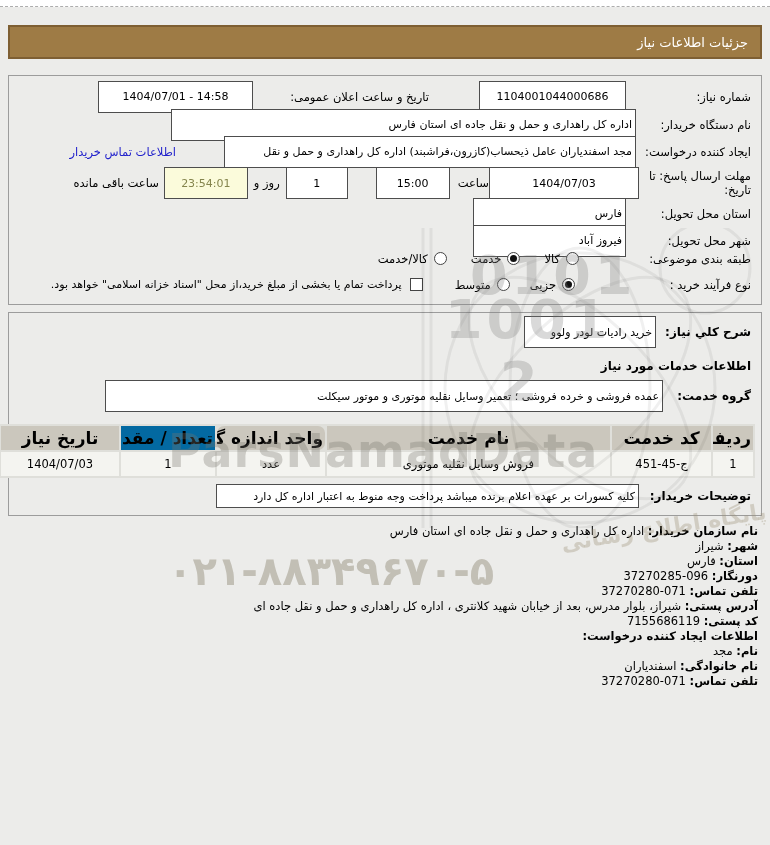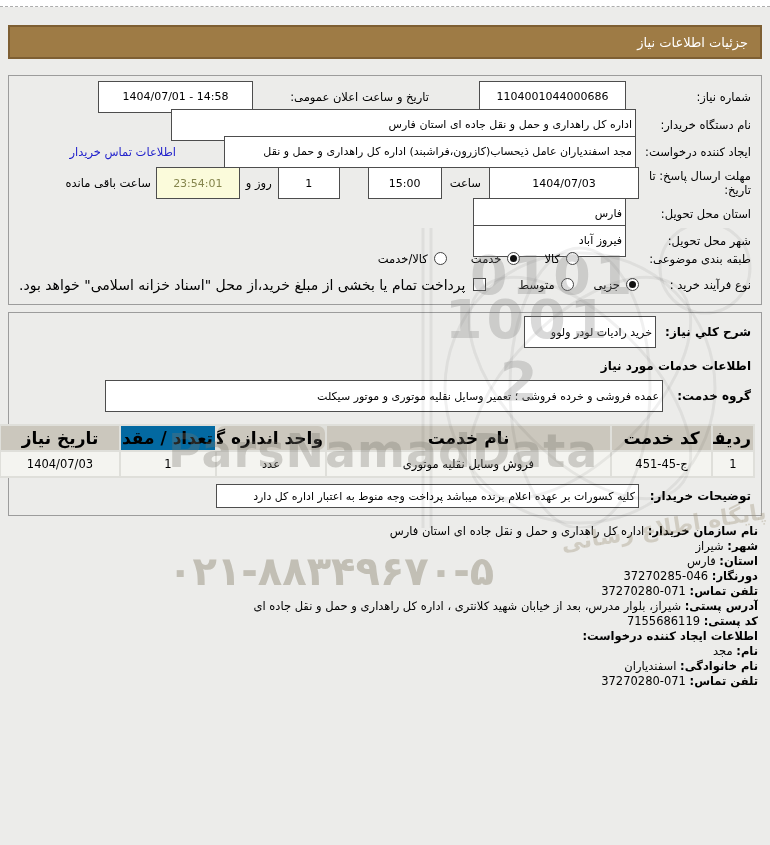--- a/index.html
+++ b/index.html
@@ -66,21 +66,21 @@
 
     <div class="row" style="top:65px;height:21px;">
       <span class="lbl" style="width:115px;">ایجاد کننده درخواست:</span>
       <span class="inp" style="width:412px;">مجد اسفندیاران عامل ذیحساب(کازرون،فراشبند) اداره کل راهداری و حمل و نقل</span>
       <span class="link" style="margin-right:48px;">اطلاعات تماس خریدار</span>
     </div>
 
     <div class="row" style="top:92px;height:30px;">
       <span class="lbl" style="width:112px;white-space:normal;line-height:14px;">مهلت ارسال پاسخ: تا تاریخ:</span>
       <span class="inp c ltr" style="width:150px;">1404/07/03</span>
-      <span class="lbl" style="margin-right:8px;">ساعت</span>
+      <span class="lbl" style="">ساعت</span>
       <span class="inp c ltr" style="width:74px;margin-right:8px;">15:00</span>
       <span class="inp c ltr" style="width:62px;margin-right:28px;">1</span>
       <span class="lbl" style="margin-right:6px;">روز و</span>
       <span class="inp c ltr yellow" style="width:84px;margin-right:6px;">23:54:01</span>
       <span class="lbl" style="margin-right:5px;">ساعت باقی مانده</span>
     </div>
 
     <div class="row" style="top:127px;height:21px;">
       <span class="lbl" style="width:125px;">استان محل تحویل:</span>
       <span class="inp" style="width:153px;">فارس</span>
@@ -101,21 +101,21 @@
       <span class="optlbl">کالا/خدمت</span>
     </div>
 
     <div class="row" style="top:200px;height:17px;">
       <span class="lbl" style="width:176px;">نوع فرآیند خرید :</span>
       <span class="rad on"></span>
       <span class="optlbl" style="margin-left:20px;">جزیی</span>
       <span class="rad"></span>
       <span class="optlbl" style="margin-left:32px;">متوسط</span>
       <span class="chk"></span>
-      <span class="lbl" style="margin-right:8px;font-size:14px;">پرداخت تمام یا بخشی از مبلغ خرید،از محل "اسناد خزانه اسلامی" خواهد بود.</span>
+      <span class="lbl" style="margin-right:8px;font-size:11px;">پرداخت تمام یا بخشی از مبلغ خرید،از محل "اسناد خزانه اسلامی" خواهد بود.</span>
     </div>
   </div>
 
   <div class="panel" id="panel2">
 
     <div class="row" style="top:8px;height:22px;">
       <span class="lbl b" style="width:95px;">شرح کلي نیاز:</span>
       <span class="inp" style="width:132px;">خرید رادیات لودر ولوو</span>
     </div>
 
@@ -173,21 +173,21 @@
     <div class="cline">
       <span class="lb">شهر:</span>
       <span>شیراز</span>
     </div>
     <div class="cline">
       <span class="lb">استان:</span>
       <span>فارس</span>
     </div>
     <div class="cline">
       <span class="lb">دورنگار:</span>
-      <span dir="ltr">37270285-046</span>
+      <span dir="ltr">37270285-096</span>
     </div>
     <div class="cline">
       <span class="lb">تلفن تماس:</span>
       <span dir="ltr">37270280-071</span>
     </div>
     <div class="cline">
       <span class="lb">آدرس پستی:</span>
       <span>شیراز، بلوار مدرس، بعد از خیابان شهید کلانتری ، اداره کل راهداری و حمل و نقل جاده ای</span>
     </div>
     <div class="cline">

